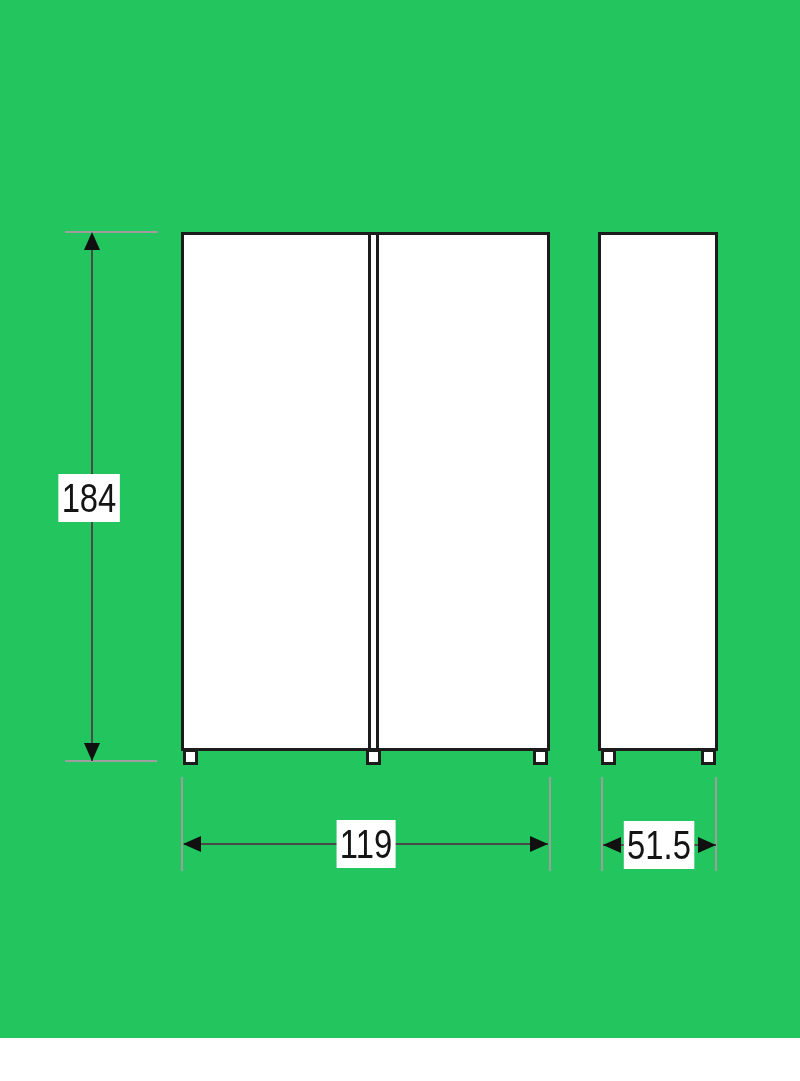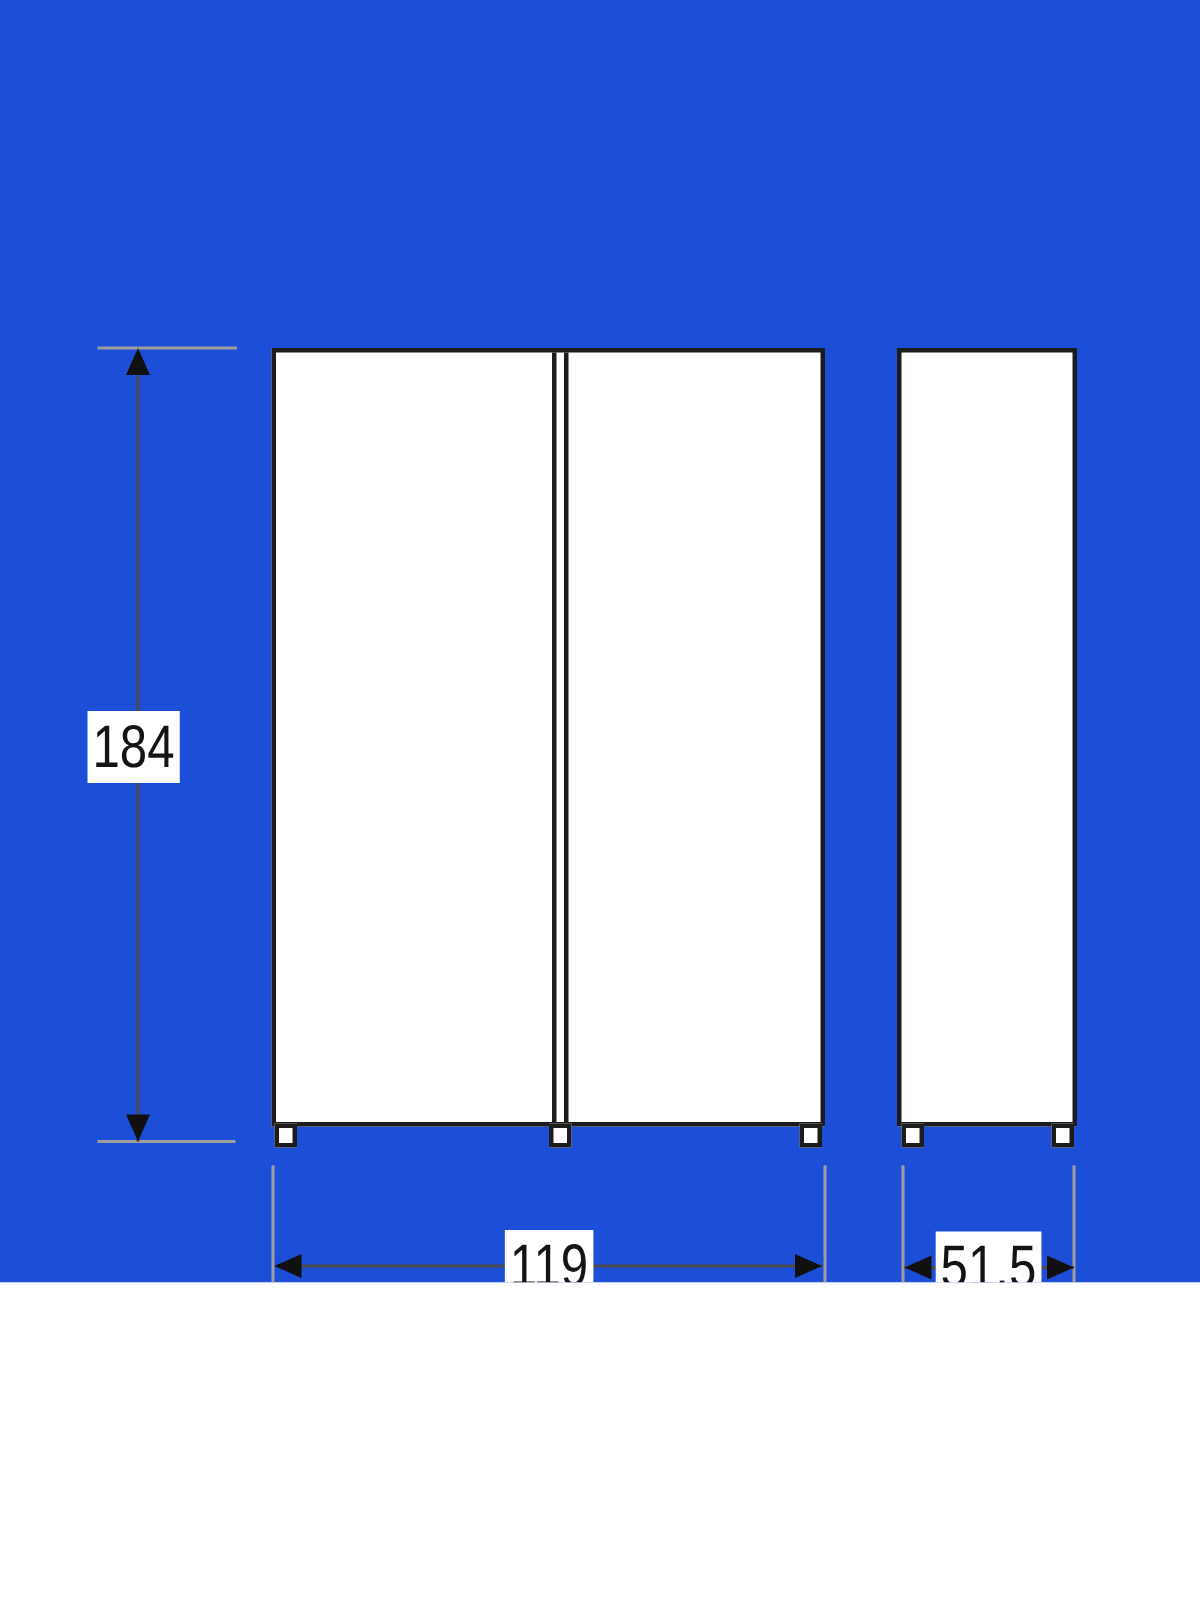--- a/index.html
+++ b/index.html
@@ -3,22 +3,22 @@
 <meta charset="utf-8">
 <style>
   html, body {
     margin: 0;
     padding: 0;
     background: #ffffff;
   }
   .canvas {
     position: relative;
     width: 800px;
-    height: 855px;
-    background: #1d4ed8;
+    height: 1038px;
+    background: #22c55e;
     overflow: hidden;
     font-family: "Liberation Sans", sans-serif;
   }
 
   
   .outline {
     position: absolute;
     border: 3px solid #1c1c1c;
     background: #ffffff;
     box-sizing: border-box;

